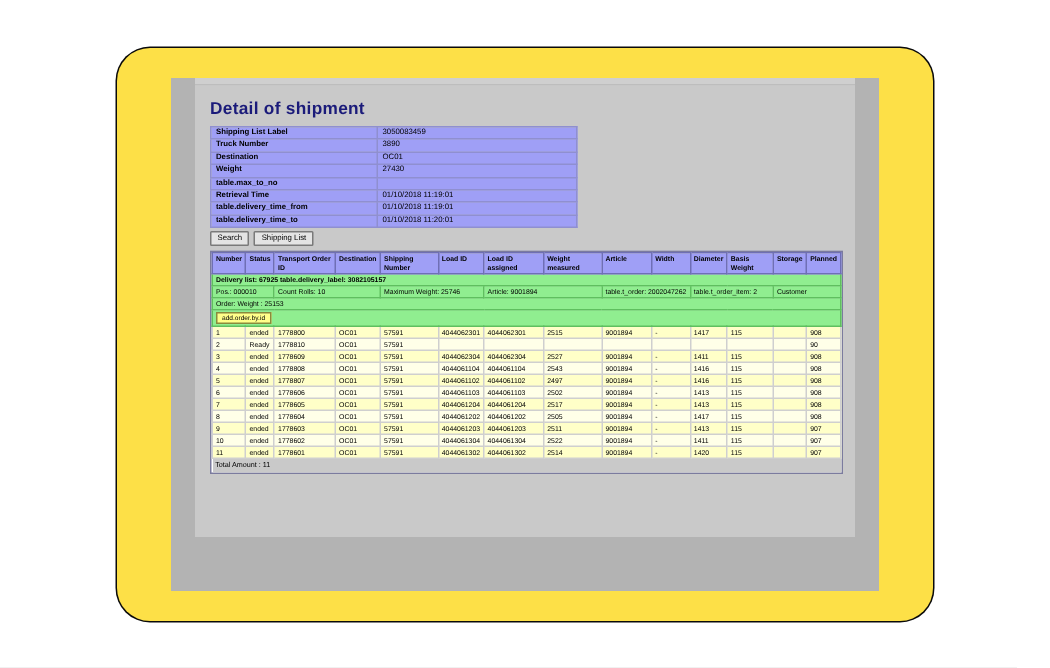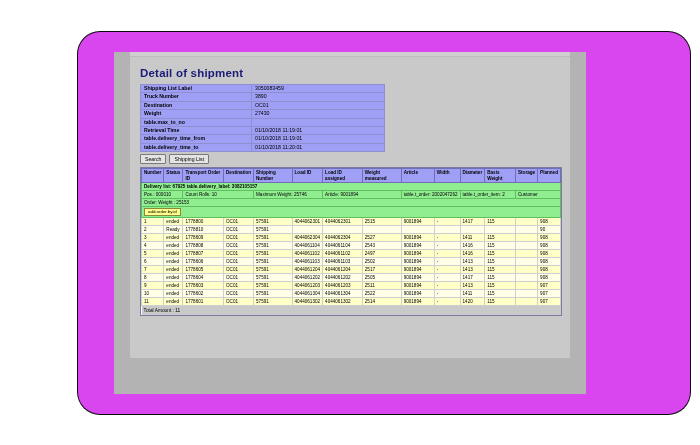--- a/index.html
+++ b/index.html
@@ -15,23 +15,23 @@
     position: relative;
     width: 700px;
     height: 445px;
     background: #ffffff;
   }
   
   .device {
     position: absolute;
     left: 78px;
     top: 32px;
-    width: 612px;
+    width: 544px;
     height: 382px;
-    background: #d946ef;
+    background: #fde047;
     border-radius: 22px;
     box-shadow: 0 0 0 1px #0a0a0a;
   }
   .screen {
     position: absolute;
     left: 36px;
     top: 20px;
     width: 472px;
     height: 342px;
     background: #b3b3b3;

